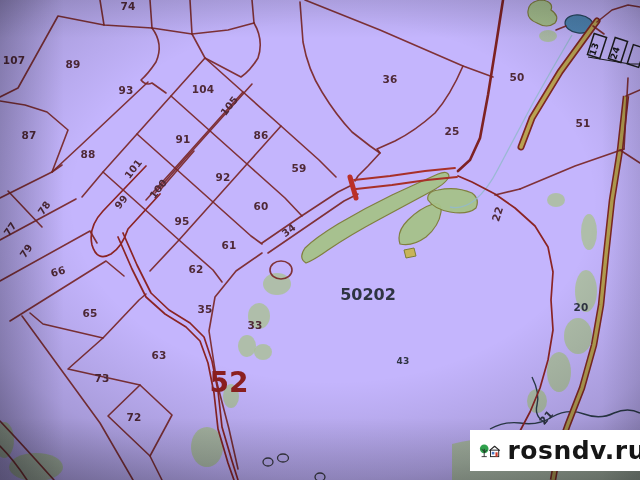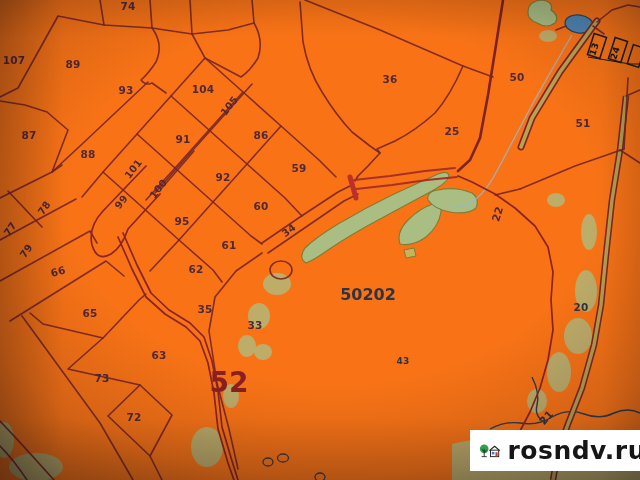--- a/index.html
+++ b/index.html
@@ -1,17 +1,17 @@
 <!DOCTYPE html>
 <html><head>
 <meta charset="utf-8">
 <style>
   html,body{margin:0;padding:0;background:#777;}
   #stage{position:relative;width:640px;height:480px;overflow:hidden;
-         background:#f97316;font-family:"DejaVu Sans",sans-serif;}
+         background:#c4b5fd;font-family:"DejaVu Sans",sans-serif;}
   #mapsvg{position:absolute;inset:0;filter:blur(.45px);}
   .bnd{stroke:#7a2626;stroke-width:1.6;fill:none;stroke-linecap:round;stroke-linejoin:round;stroke-opacity:.92;}
   .bnd2{stroke:#8b2424;stroke-width:1.7;fill:none;stroke-linecap:round;stroke-linejoin:round;}
   .roadline{stroke:#a83028;stroke-width:1.8;fill:none;stroke-linecap:round;}
   .thick{stroke:#7e2222;stroke-width:2.6;fill:none;stroke-linecap:round;}
   .greensoft{fill:#a6c289;opacity:.72;}
   .greenhard{fill:#a6c289;stroke:#7d7d35;stroke-width:1.2;opacity:.95;}
   .lbl{font-weight:bold;text-anchor:middle;letter-spacing:.2px;}
   #labels text{font-family:"DejaVu Sans",sans-serif;}
   .quarter{font-weight:bold;text-anchor:middle;}

